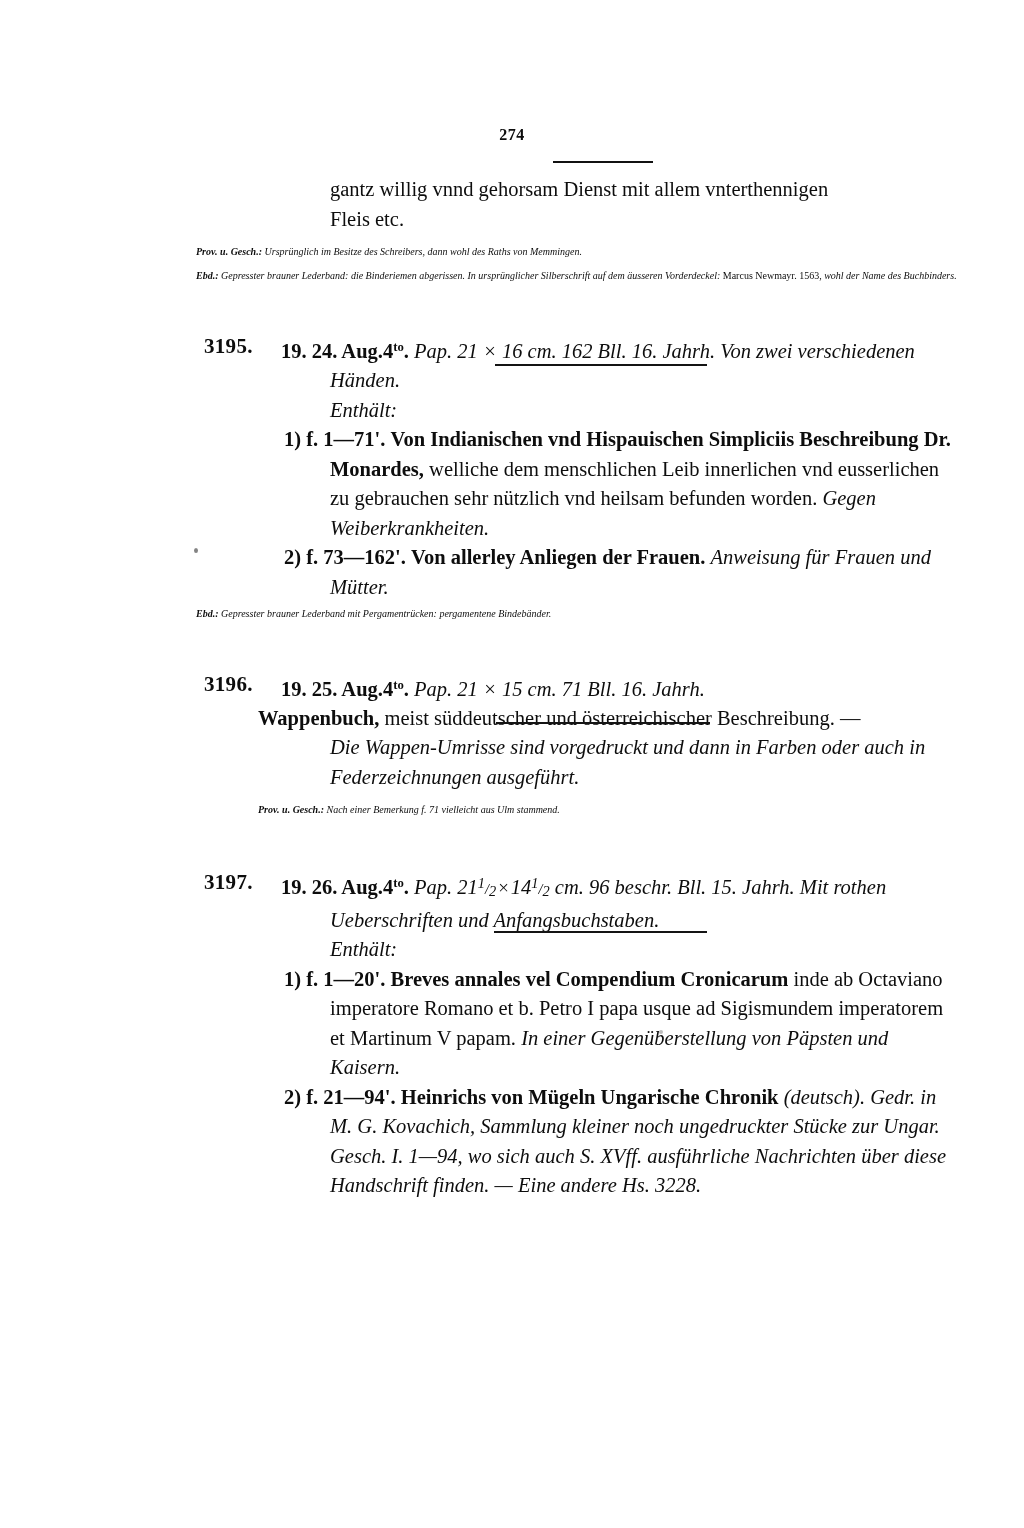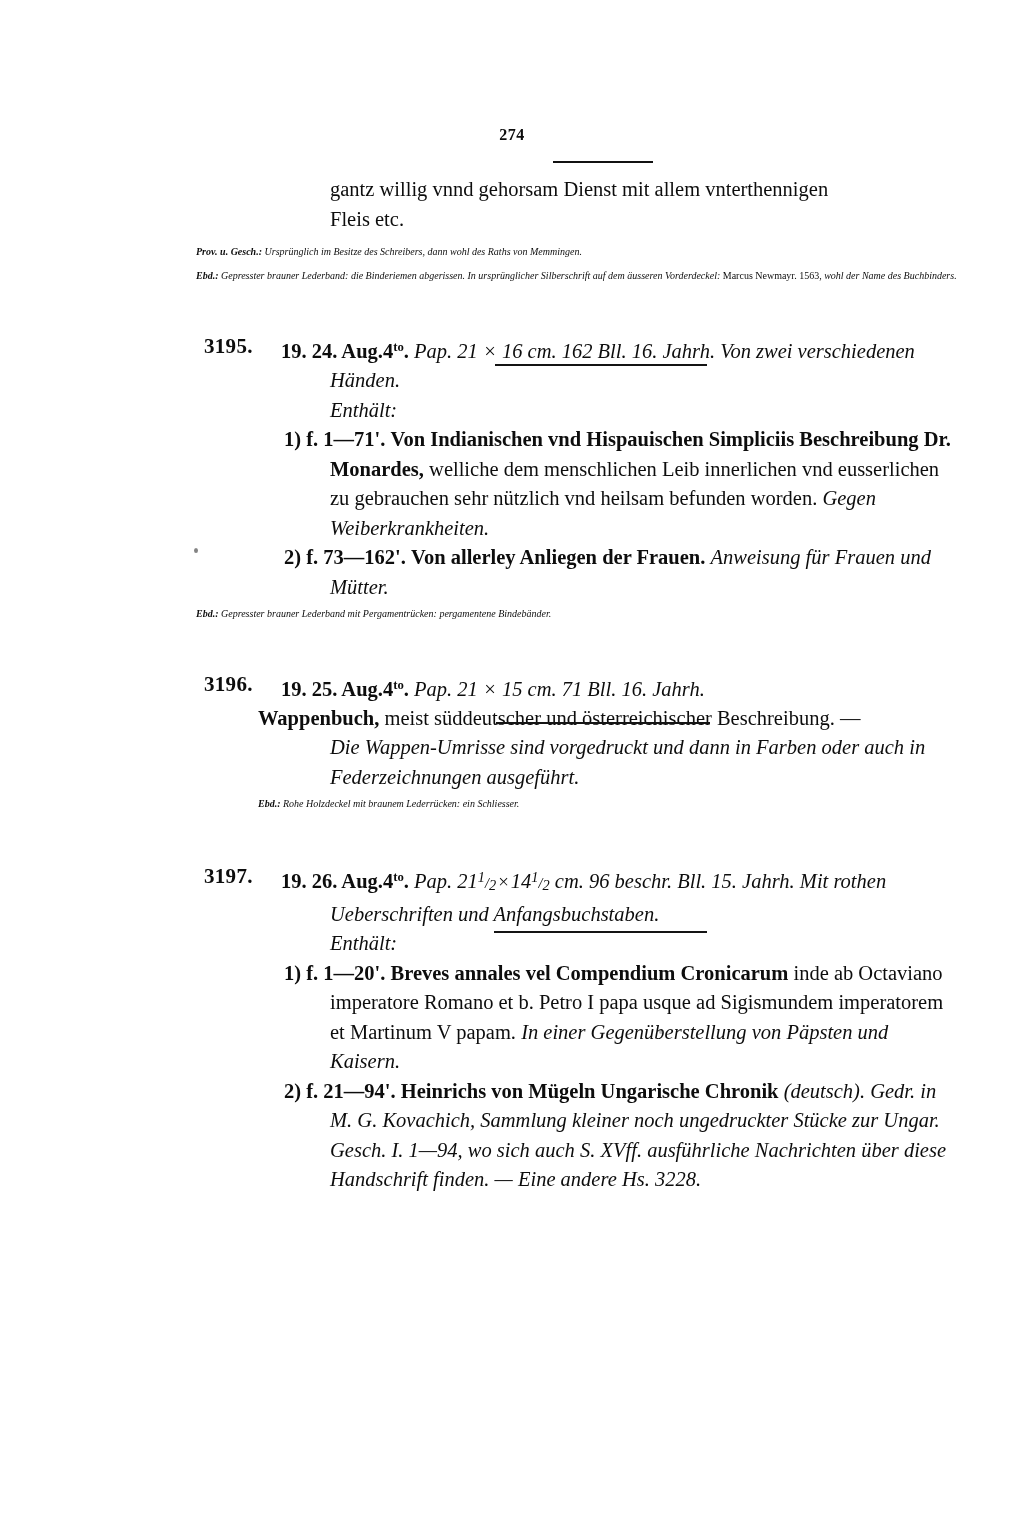--- a/index.html
+++ b/index.html
@@ -211,25 +211,25 @@
 
       <div class="main wapp">
         <span class="bd">Wappenbuch,</span>
         <span class="rm">meist süddeutscher und österreichischer Beschreibung. —</span>
       </div>
 
       <div class="main wapp2">
         <span class="it">Die Wappen-Umrisse sind vorgedruckt und dann in Farben oder auch in Federzeichnungen ausgeführt.</span>
       </div>
 
-
-      <p class="note tight" style="padding-left:62px;">
-        <span class="note-lbl">Ebd.:</span>
-        <span class="it">Rohe Holzdeckel mit braunem Lederrücken: ein Schliesser.</span>
-      </p>
+      <p class="note tight" style="margin-top:6px; padding-left:62px;">
+        <span class="note-lbl">Prov. u. Gesch.:</span>
+        <span class="it">Nach einer Bemerkung f. 71 vielleicht aus Ulm stammend.</span>
+      </p>
+
     </div>
 
     <div class="block" style="margin-top:47px;">
       <div class="entryno" style="top:1px;">3197.</div>
 
       <div class="main body-hang">
         <span class="bd">19. 26. Aug.</span><span class="bd">4</span><span class="sup">to</span><span class="bd">.</span>
         <span class="it">Pap. 21</span><span class="frac"><span class="n">1</span><span class="s">/</span><span class="d">2</span></span><span class="times it">×</span><span class="it">14</span><span class="frac"><span class="n">1</span><span class="s">/</span><span class="d">2</span></span>
         <span class="it">cm. 96 beschr. Bll. 15. Jahrh. Mit rothen Ueberschriften und Anfangsbuchstaben.</span>
       </div>

